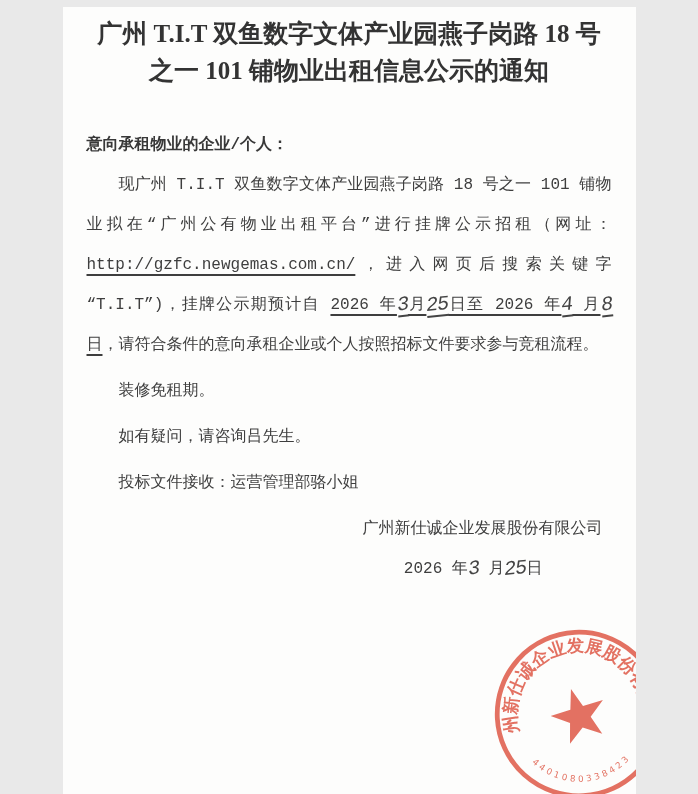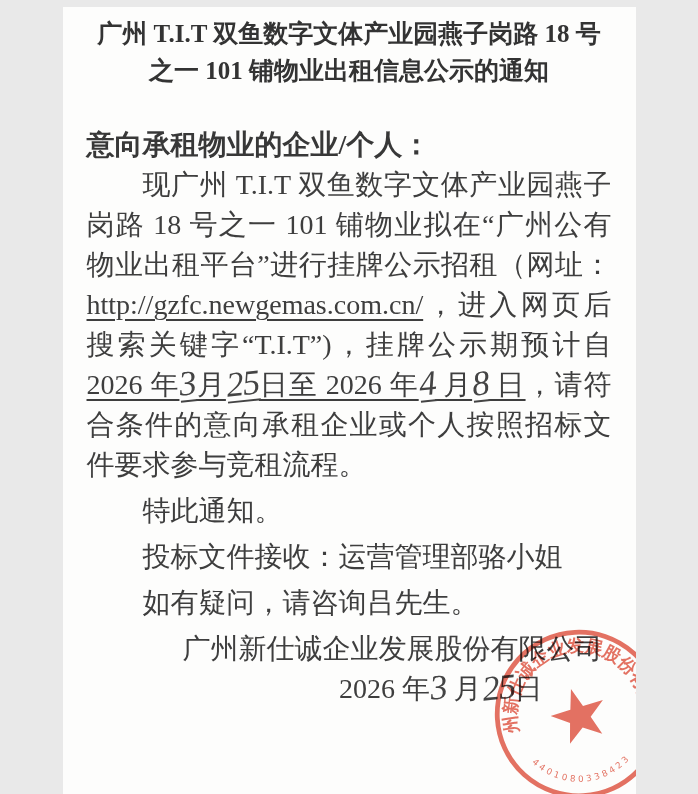--- a/index.html
+++ b/index.html
@@ -14,22 +14,23 @@
     overflow:hidden;
   }
   .doc-title {
     margin:0; padding:8px 26px 0;
     font-size:25px; line-height:37px;
     font-weight:bold; text-align:center;
     color:#333333;
   }
   .doc-body {
     padding:36px 24px 0;
-    font-size:28px; line-height:40px;
+    font-size:16px; line-height:40px;
     text-align:justify;
+    font-family:Liberation Mono, monospace;
   }
   .salutation { margin:0; font-weight:bold; color:#383838; }
   .para { margin:0 0 6px; }
   .indent { text-indent:2em; }
   .u {
     text-decoration:underline;
     text-underline-offset:5px;
     text-decoration-thickness:1.5px;
   }
   .hw {
@@ -65,23 +66,23 @@
 
 <div class="page">
 
   <h1 class="doc-title">广州 T.I.T 双鱼数字文体产业园燕子岗路 18 号之一 101 铺物业出租信息公示的通知</h1>
 
   <div class="doc-body">
     <p class="salutation">意向承租物业的企业/个人：</p>
 
     <div>
         <p class="para indent"><span class="">现广州 T.I.T 双鱼数字文体产业园燕子岗路 18 号之一 101 铺物业拟在“广州公有物业出租平台”进行挂牌公示招租（网址：</span><span class="u">http://gzfc.newgemas.com.cn/</span><span class="">，进入网页后搜索关键字“T.I.T”)，挂牌公示期预计自 </span><span class="u">2026 年</span><span class="u hw">3</span><span class="u">月</span><span class="u hw">25</span><span class="u">日至 2026 年</span><span class="u hw">4</span><span class="u"> 月</span><span class="u hw">8</span><span class="u"> 日</span><span class="">，请符合条件的意向承租企业或个人按照招标文件要求参与竞租流程。</span></p>
-        <p class="para indent"><span class="">特此通知。</span></p>
+        <p class="para indent"><span class="">装修免租期。</span></p>
+        <p class="para indent"><span class="">如有疑问，请咨询吕先生。</span></p>
         <p class="para indent"><span class="">投标文件接收：运营管理部骆小姐</span></p>
-        <p class="para indent"><span class="">如有疑问，请咨询吕先生。</span></p>
       </div>
 
     <p class="company-line">广州新仕诚企业发展股份有限公司</p>
 
     <p class="date-line"><span class="">2026 年</span><span class="hw">3</span><span class=""> 月</span><span class="hw">25</span><span class="">日</span></p>
   </div>
 
   <svg class="seal" viewBox="0 0 200 200" aria-hidden="true">
     <defs>
       <path id="seal-arc-top" d="M 32.3 124.6 A 72 72 0 1 1 167.7 124.6" fill="none"></path>

